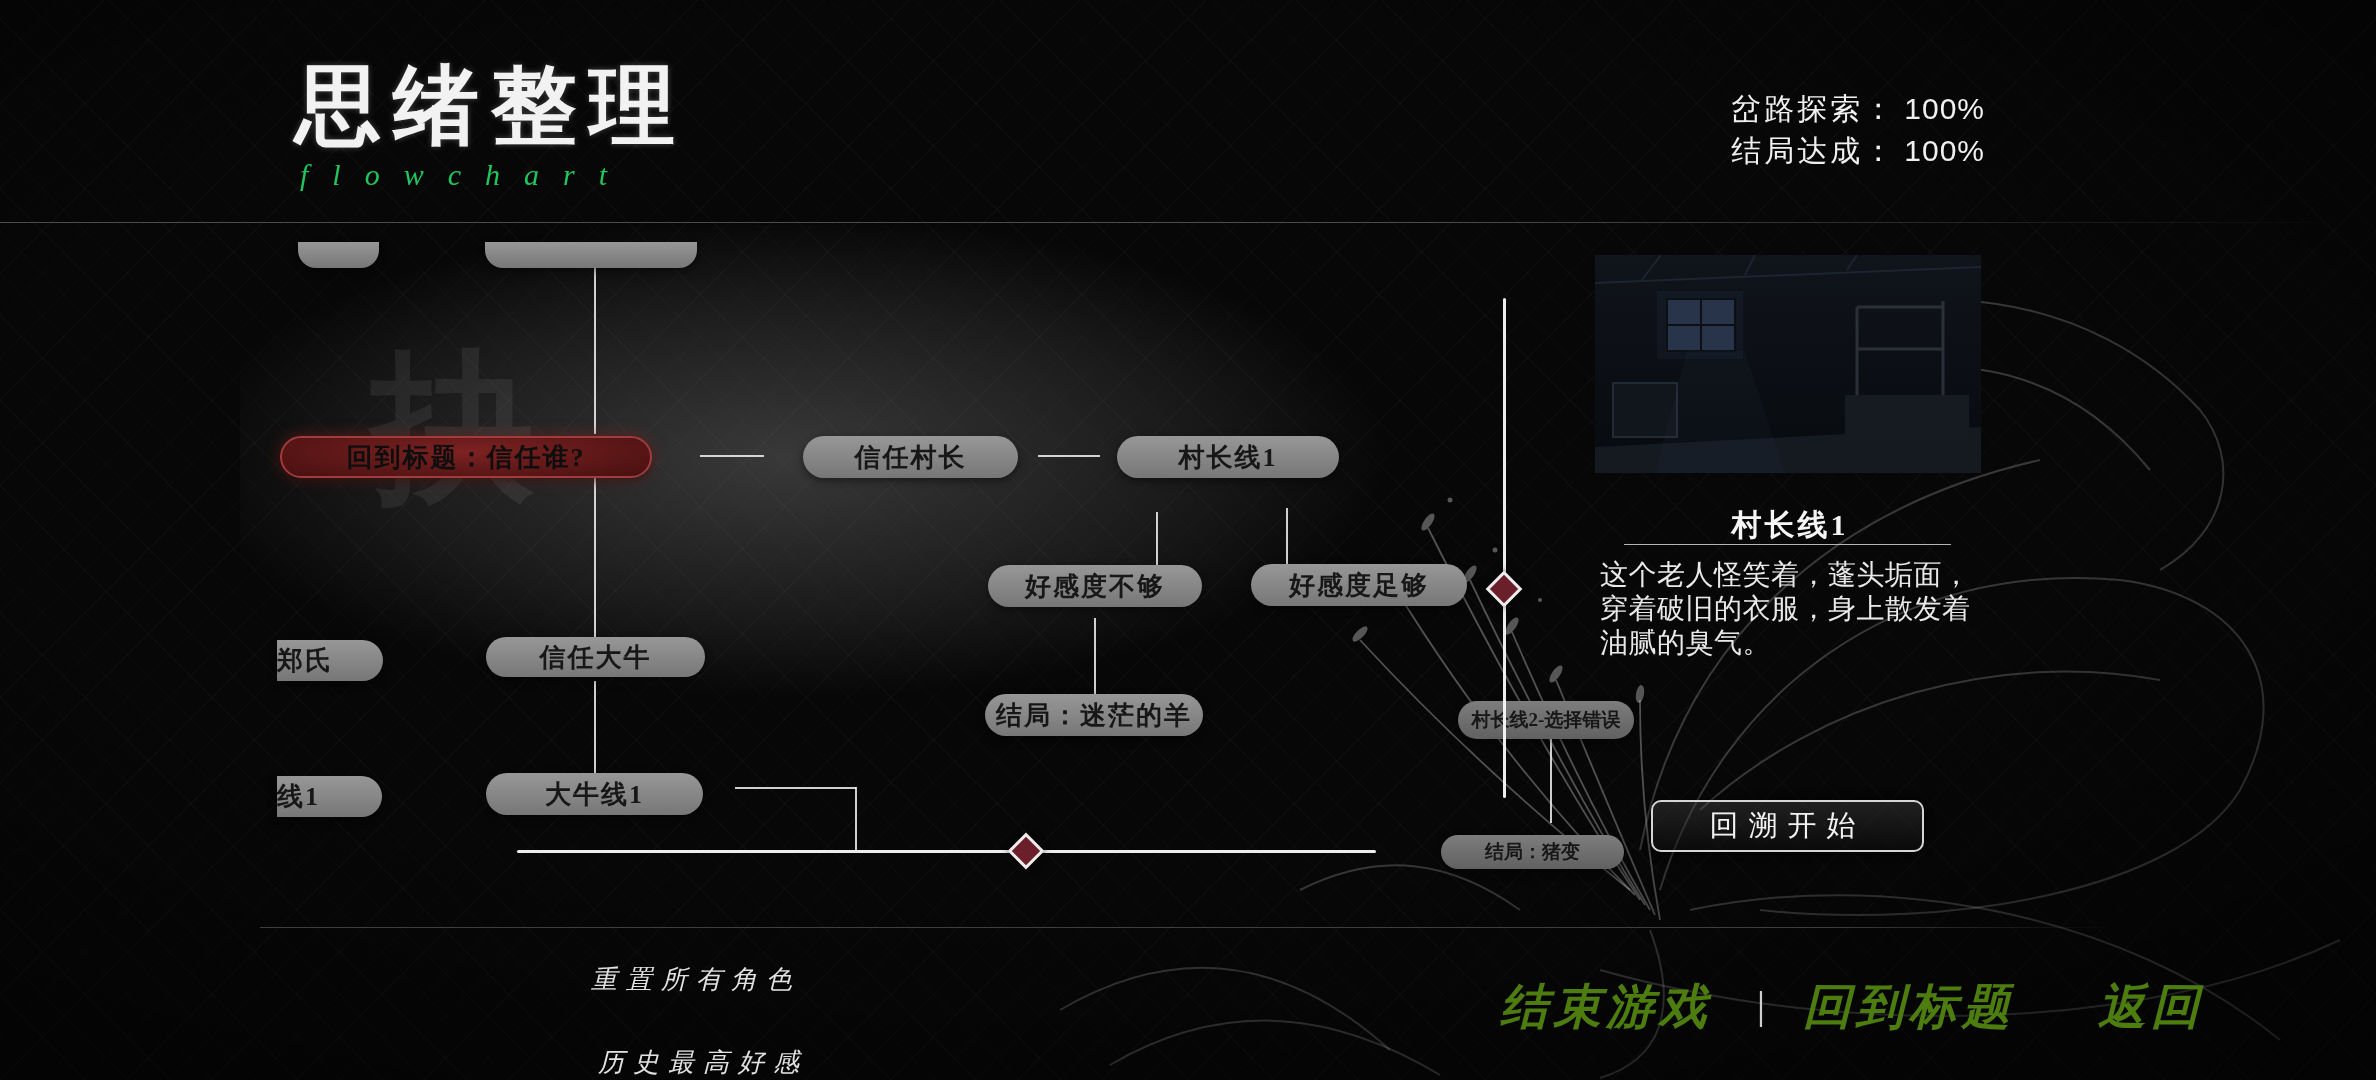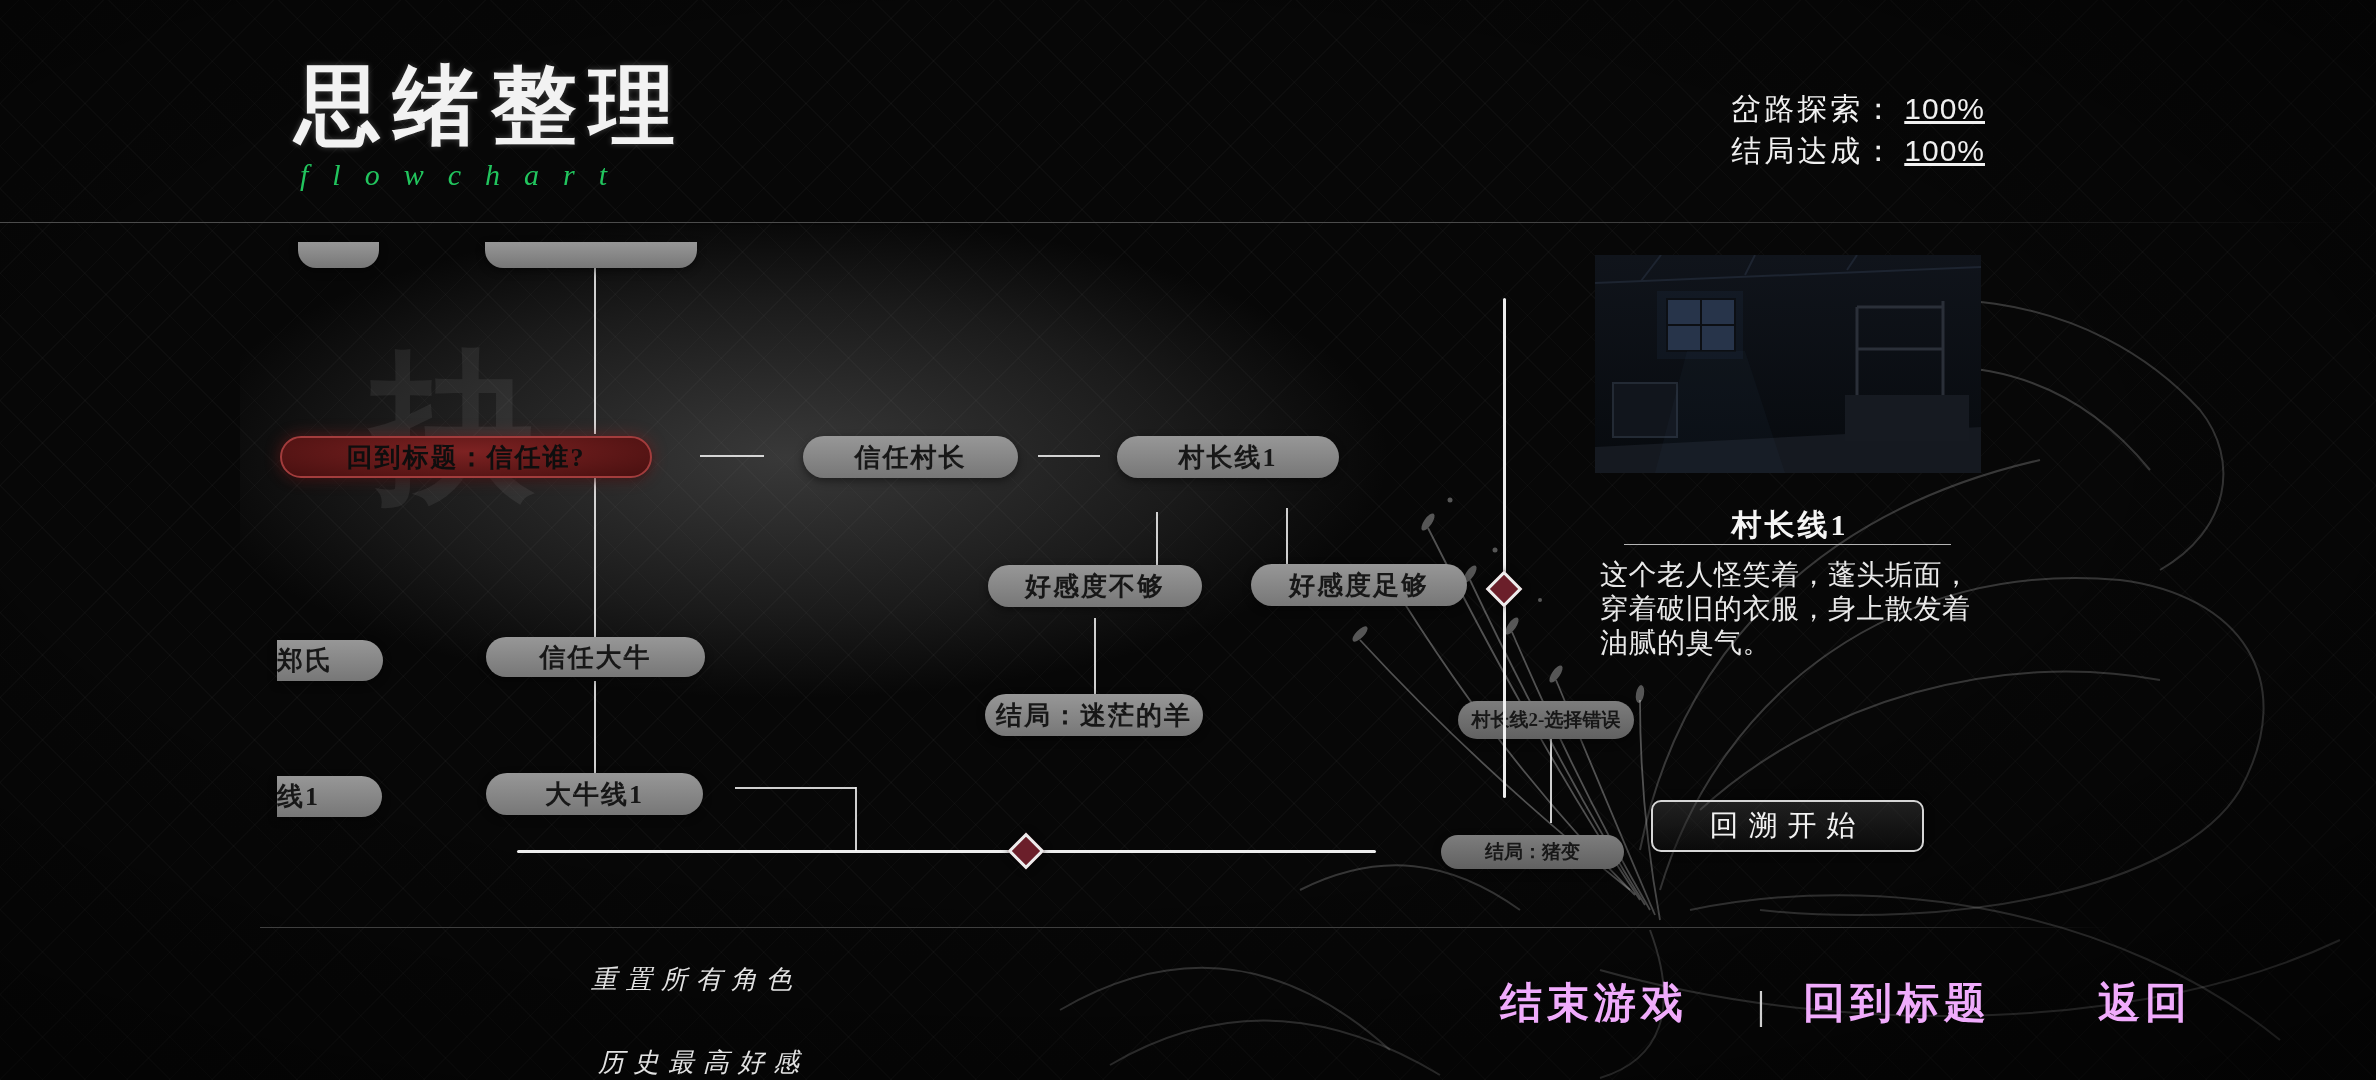--- a/index.html
+++ b/index.html
@@ -18,21 +18,21 @@
   .watermark{position:absolute;left:372px;top:348px;z-index:4;font-size:162px;font-weight:700;
     color:rgba(225,225,225,0.08);pointer-events:none;line-height:1;}
 
   
   .title{position:absolute;left:295px;top:48px;z-index:6;font-size:86px;font-weight:700;color:#f2f2f2;
     letter-spacing:12px;text-shadow:0 0 6px rgba(255,255,255,0.25);}
   .subtitle{position:absolute;left:300px;top:158px;z-index:6;font-size:30px;font-style:italic;
     letter-spacing:24px;color:#22c55e;}
   .stats{position:absolute;right:391px;top:88px;z-index:6;text-align:right;color:#f0f0f0;}
   .stats .row{font-size:30px;line-height:42px;letter-spacing:3px;}
-  .stats .val{font-family:"Liberation Sans","DejaVu Sans",sans-serif;margin-left:8px;letter-spacing:1px;text-decoration:underline;}
+  .stats .val{font-family:"Liberation Sans","DejaVu Sans",sans-serif;margin-left:8px;letter-spacing:1px;}
   .hdr-divider{position:absolute;left:0;top:222px;width:2376px;height:1px;z-index:5;
     background:linear-gradient(90deg,#4c4c4c 0%,#4c4c4c 60%,rgba(76,76,76,0) 99%);}
 
   
   .node{position:absolute;box-sizing:border-box;display:flex;align-items:center;justify-content:center;
     border-radius:999px;background:linear-gradient(180deg,#979797,#777);color:#171717;
     font-weight:700;font-size:26px;letter-spacing:2px;z-index:6;cursor:pointer;
     box-shadow:0 3px 8px rgba(0,0,0,0.45);}
   .node.small{font-size:19px;letter-spacing:0;background:linear-gradient(180deg,#7d7d7d,#616161);margin-top:11px;}
   .node.red{background:radial-gradient(120% 170% at 50% 35%, #7d2222 0%, #491010 55%, #2d0707 100%);
@@ -57,22 +57,22 @@
   .rollback-btn{position:absolute;left:1651px;top:800px;width:273px;height:52px;z-index:7;
     box-sizing:border-box;border:2px solid #d6d6d6;border-radius:10px;display:flex;align-items:center;
     justify-content:center;color:#f2f2f2;font-size:29px;letter-spacing:10px;cursor:pointer;
     background:linear-gradient(180deg,rgba(80,80,80,0.35),rgba(15,15,15,0.45));
     box-shadow:0 0 10px rgba(0,0,0,0.6);}
 
   
   .ftr-divider{position:absolute;left:260px;top:927px;width:1850px;height:1px;z-index:5;
     background:linear-gradient(90deg,#3e3e3e,#3e3e3e 85%,rgba(62,62,62,0));}
   .ftr-left{position:absolute;z-index:6;color:#e2e2e2;font-size:26px;letter-spacing:9px;cursor:pointer;font-style:italic;}
-  .ftr-menu-item{position:absolute;z-index:6;color:#f0abfc;font-size:42px;letter-spacing:5px;
-    font-weight:700;cursor:pointer;}
+  .ftr-menu-item{position:absolute;z-index:6;color:#4d7c0f;font-size:48px;letter-spacing:5px;
+    font-weight:700;cursor:pointer;font-style:italic;}
   .ftr-sep{position:absolute;z-index:6;color:#cfcfcf;font-size:36px;}
 </style>
 </head>
 <body>
 
 <div id="stage">
   <div class="bg-pattern"></div>
 
   <svg class="flower" viewBox="0 0 1376 830">
     <g stroke="rgba(255,255,255,0.20)" fill="none" stroke-width="2">

